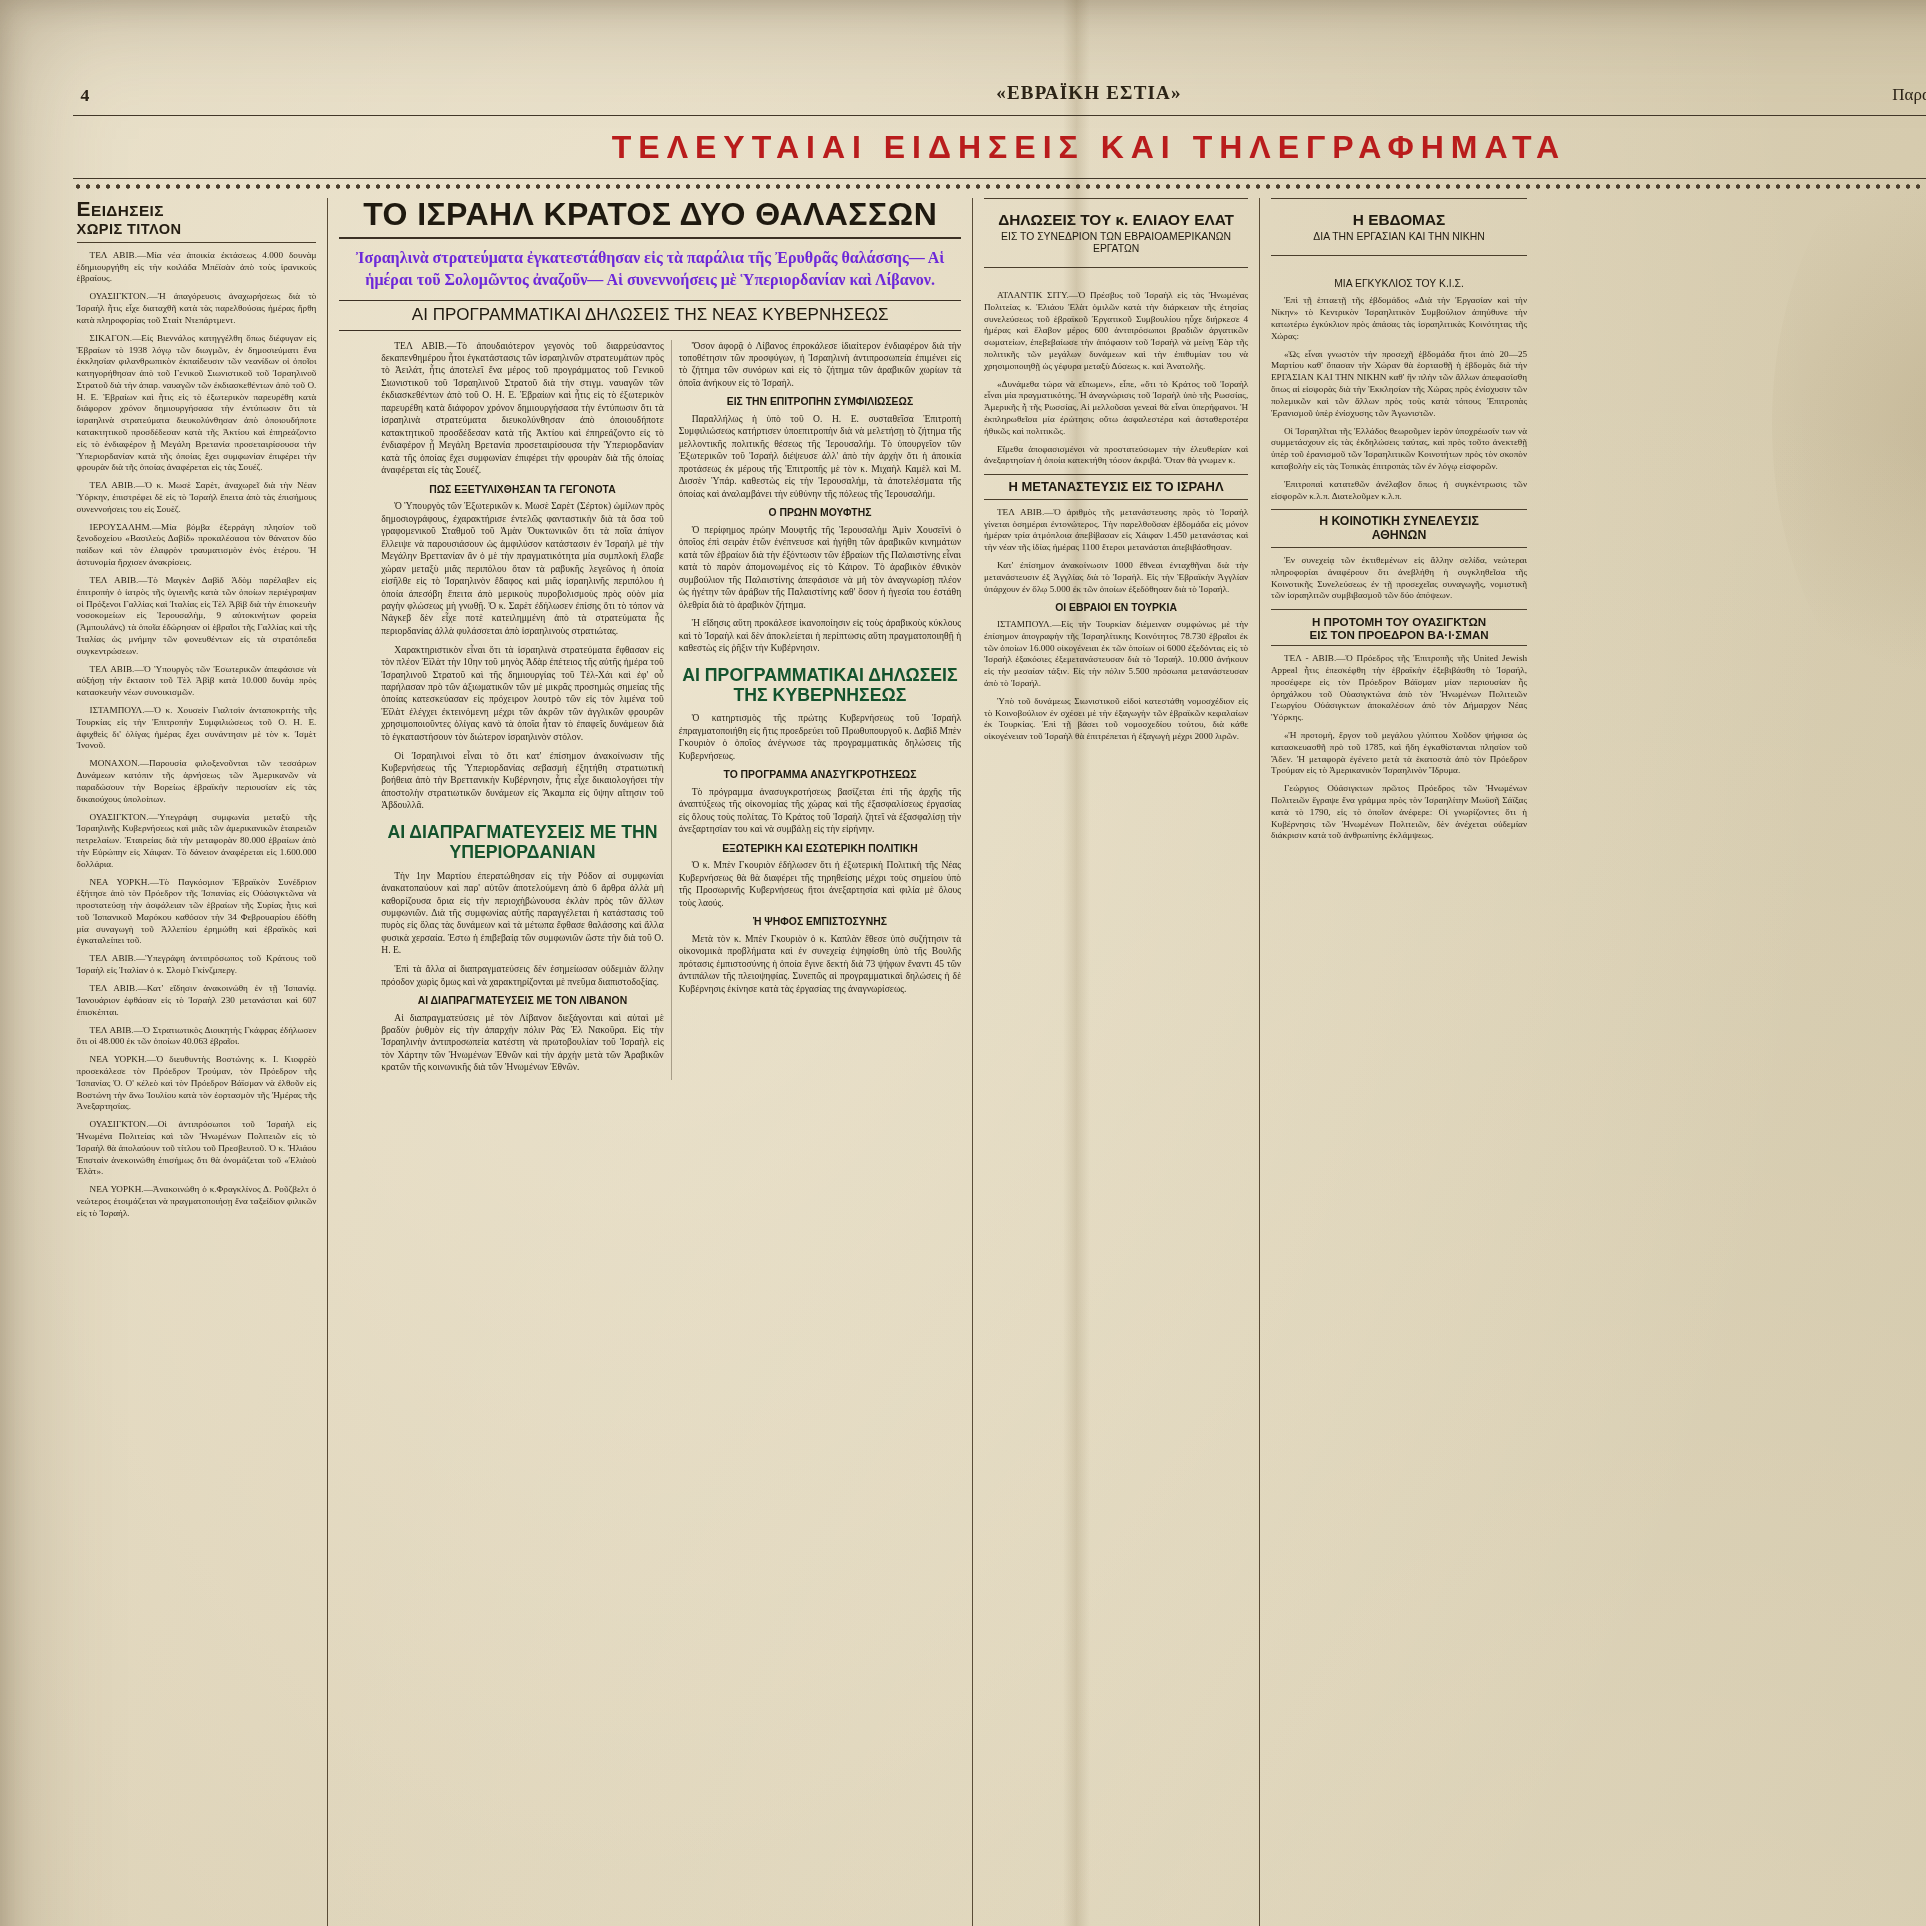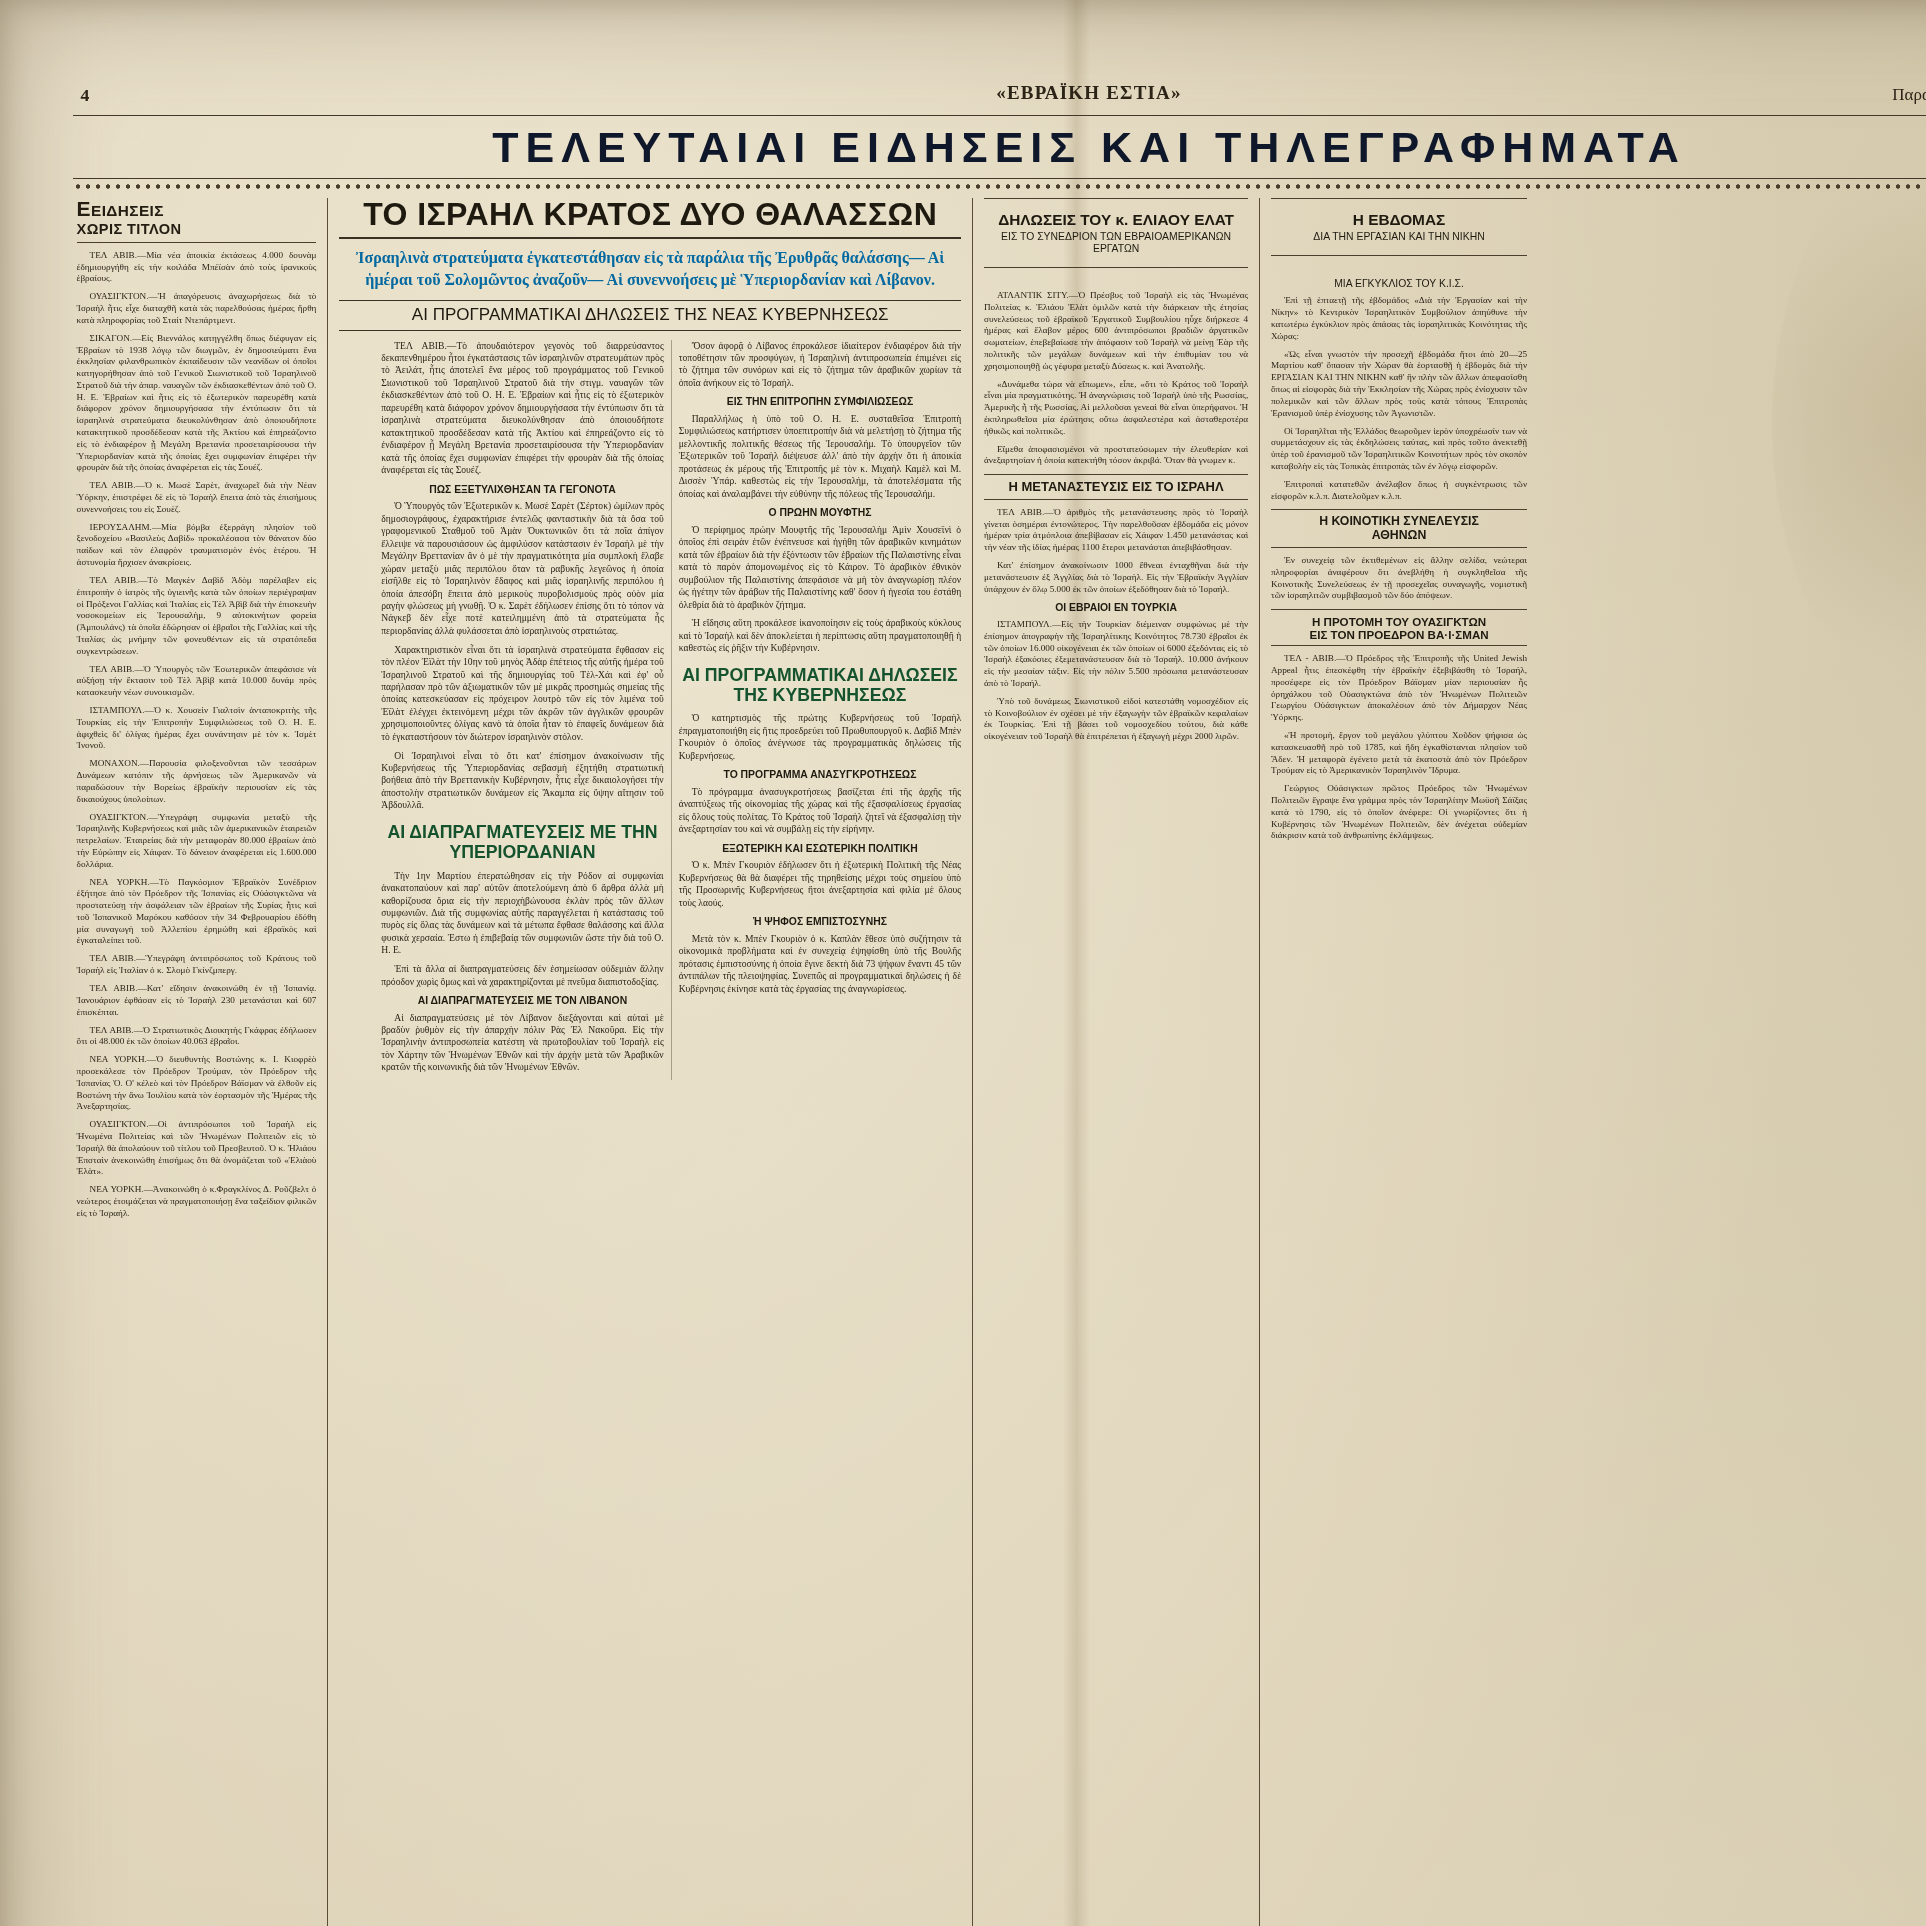--- a/index.html
+++ b/index.html
@@ -49,21 +49,21 @@
   .date{
     position:absolute;right:15.4px;top:20px;
     font-size:17px;color:#2c2418;
   }
   .banner{
     position:absolute;left:7.7px;right:7.7px;top:50px;height:62px;
     border-top:1.9px solid #43382a;border-bottom:1.9px solid #43382a;
     display:flex;align-items:center;justify-content:center;
   }
   .banner-title{
-    font-size:43px;font-weight:bold;letter-spacing:7px;color:#0f172a;
+    font-size:32px;font-weight:bold;letter-spacing:7px;color:#b91c1c;
     font-family:"Liberation Sans", sans-serif;
   }
   .dotrule{
     position:absolute;left:7.7px;right:7.7px;top:119px;height:5.4px;
     background-image:radial-gradient(circle, #4a3e2c 38%, rgba(0,0,0,0) 42%);
     background-size:10px 5.4px;background-repeat:repeat-x;
   }
 
   
   .columns{
@@ -106,21 +106,21 @@
 
   
   .headline{
     font-family:"Liberation Sans", sans-serif;
     font-weight:bold;font-size:32px;letter-spacing:0.4px;color:#1f1a10;
     text-align:center;line-height:1.05;
     border-bottom:2.3px solid #3b3024;padding-bottom:5.4px;
   }
   .deck{
     font-family:"Liberation Serif", serif;
-    font-size:16px;line-height:1.35;color:#0369a1;
+    font-size:16px;line-height:1.35;color:#6d28d9;
     text-align:center;margin:8.5px 0 9.2px 0;font-weight:600;
   }
   .subhead{
     font-family:"Liberation Sans", sans-serif;
     font-weight:normal;font-size:17px;color:#1f1a10;text-align:center;
     border-top:1.5px solid #3b3024;border-bottom:1.5px solid #3b3024;
     padding:4.6px 0;margin:0 0 8.5px 0;letter-spacing:0px;
   }
   .midhead{
     font-family:"Liberation Sans", sans-serif;

